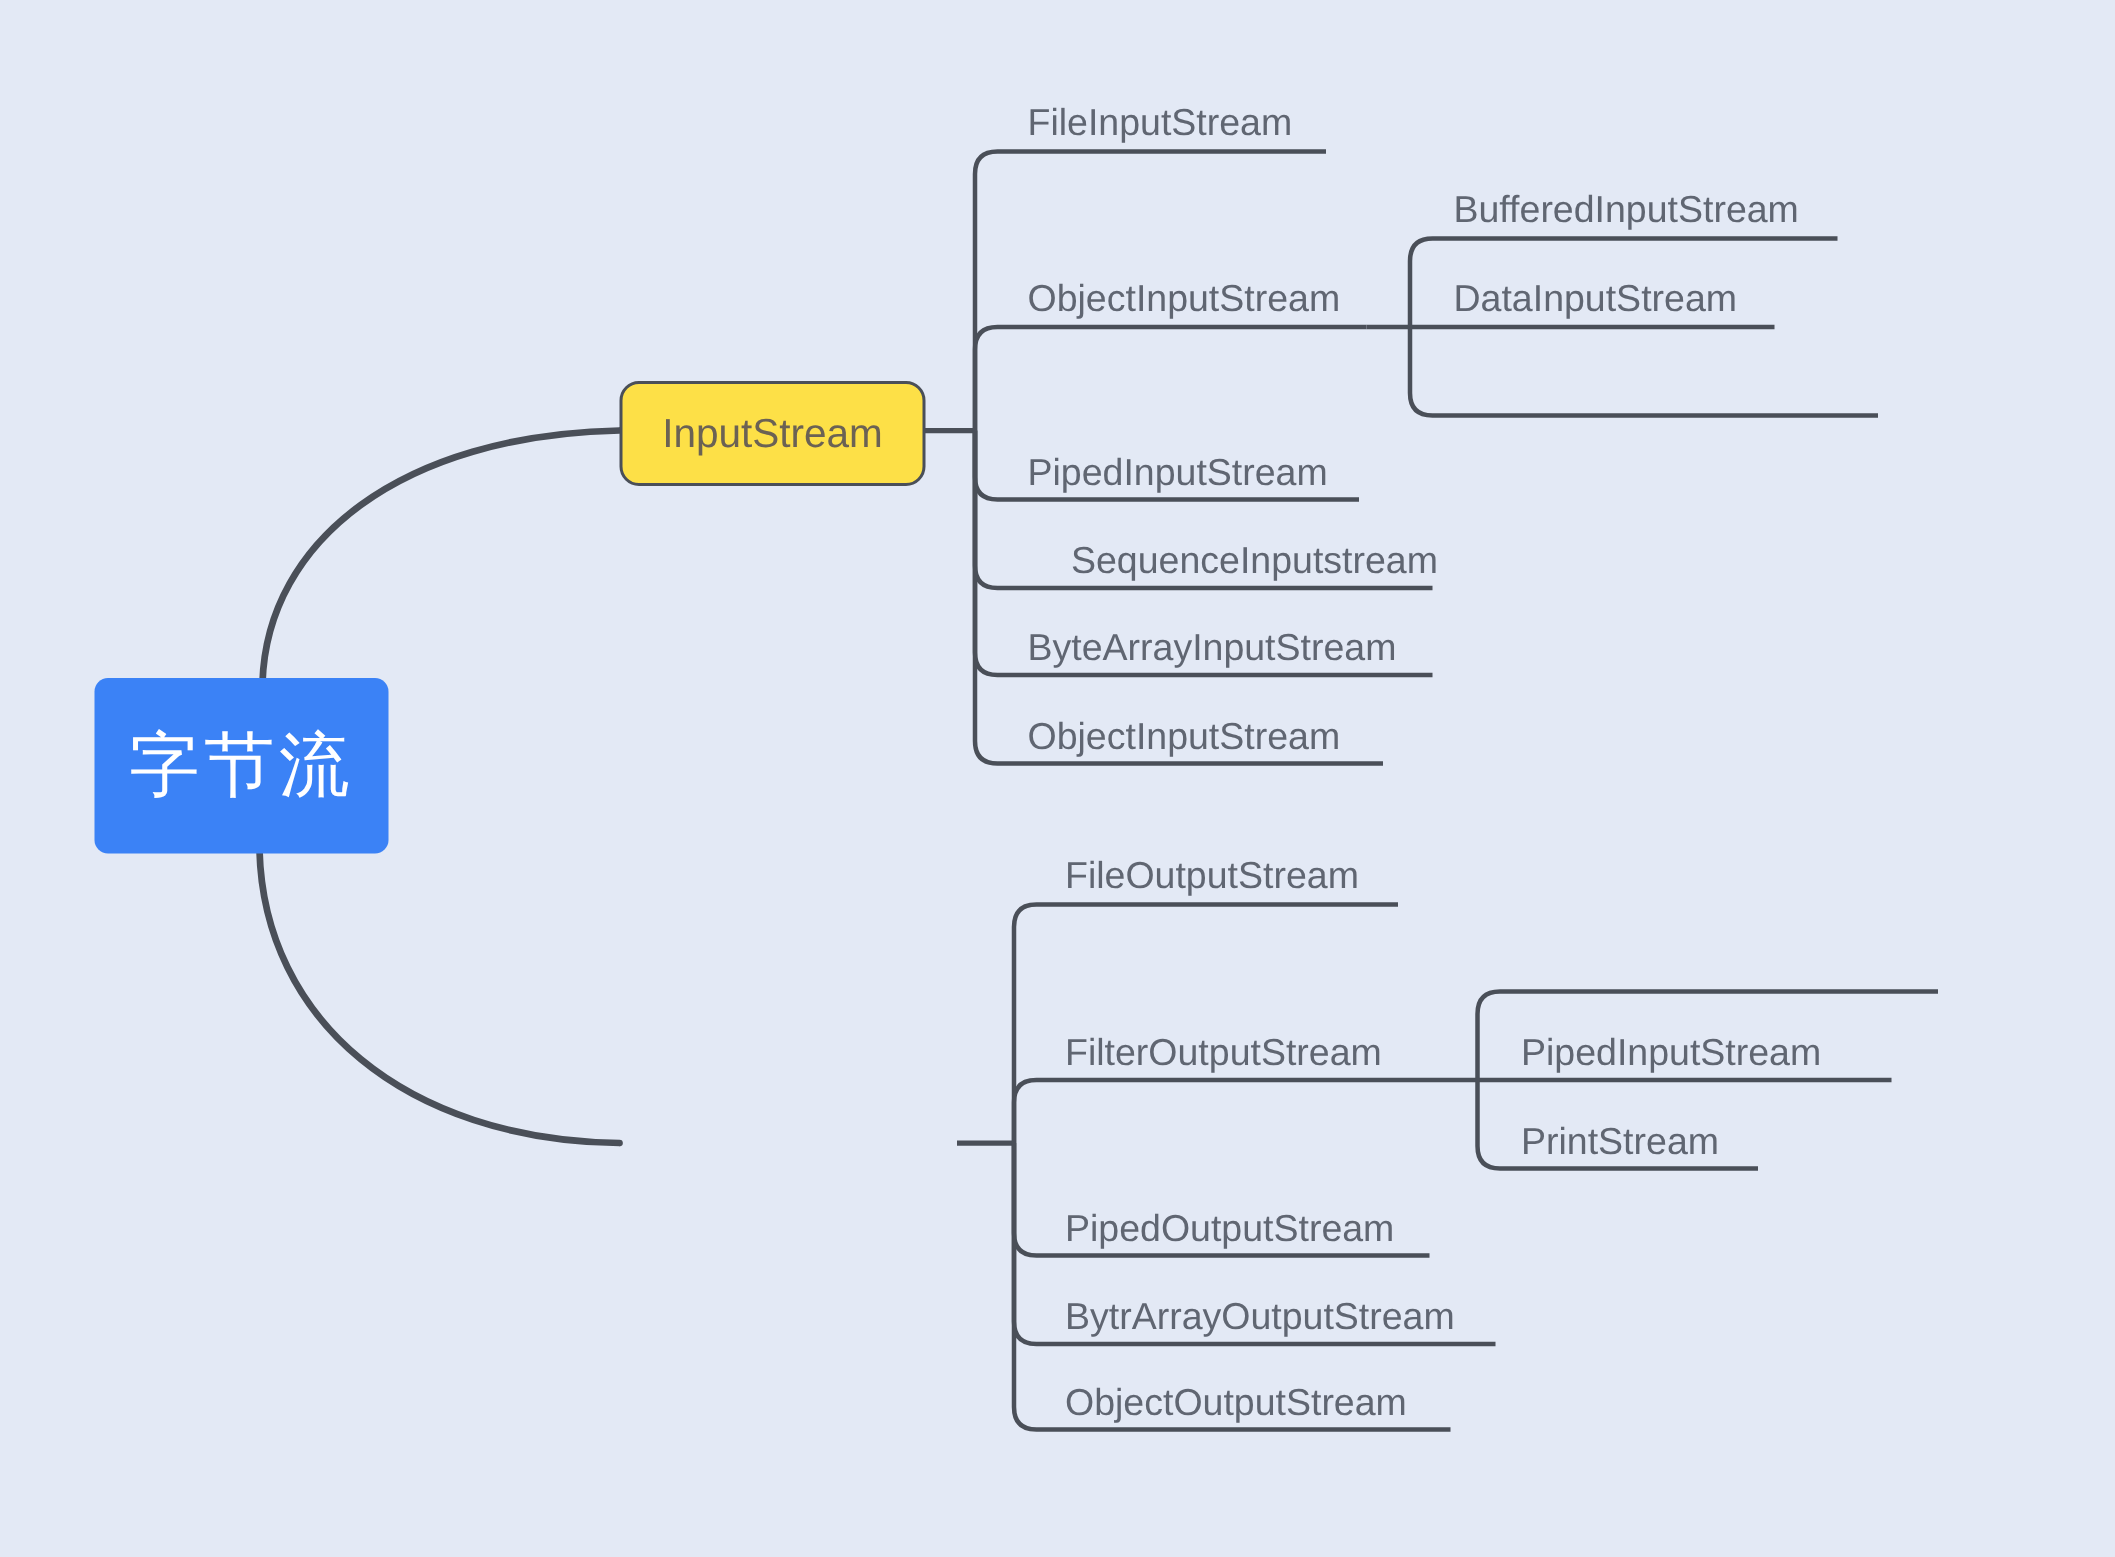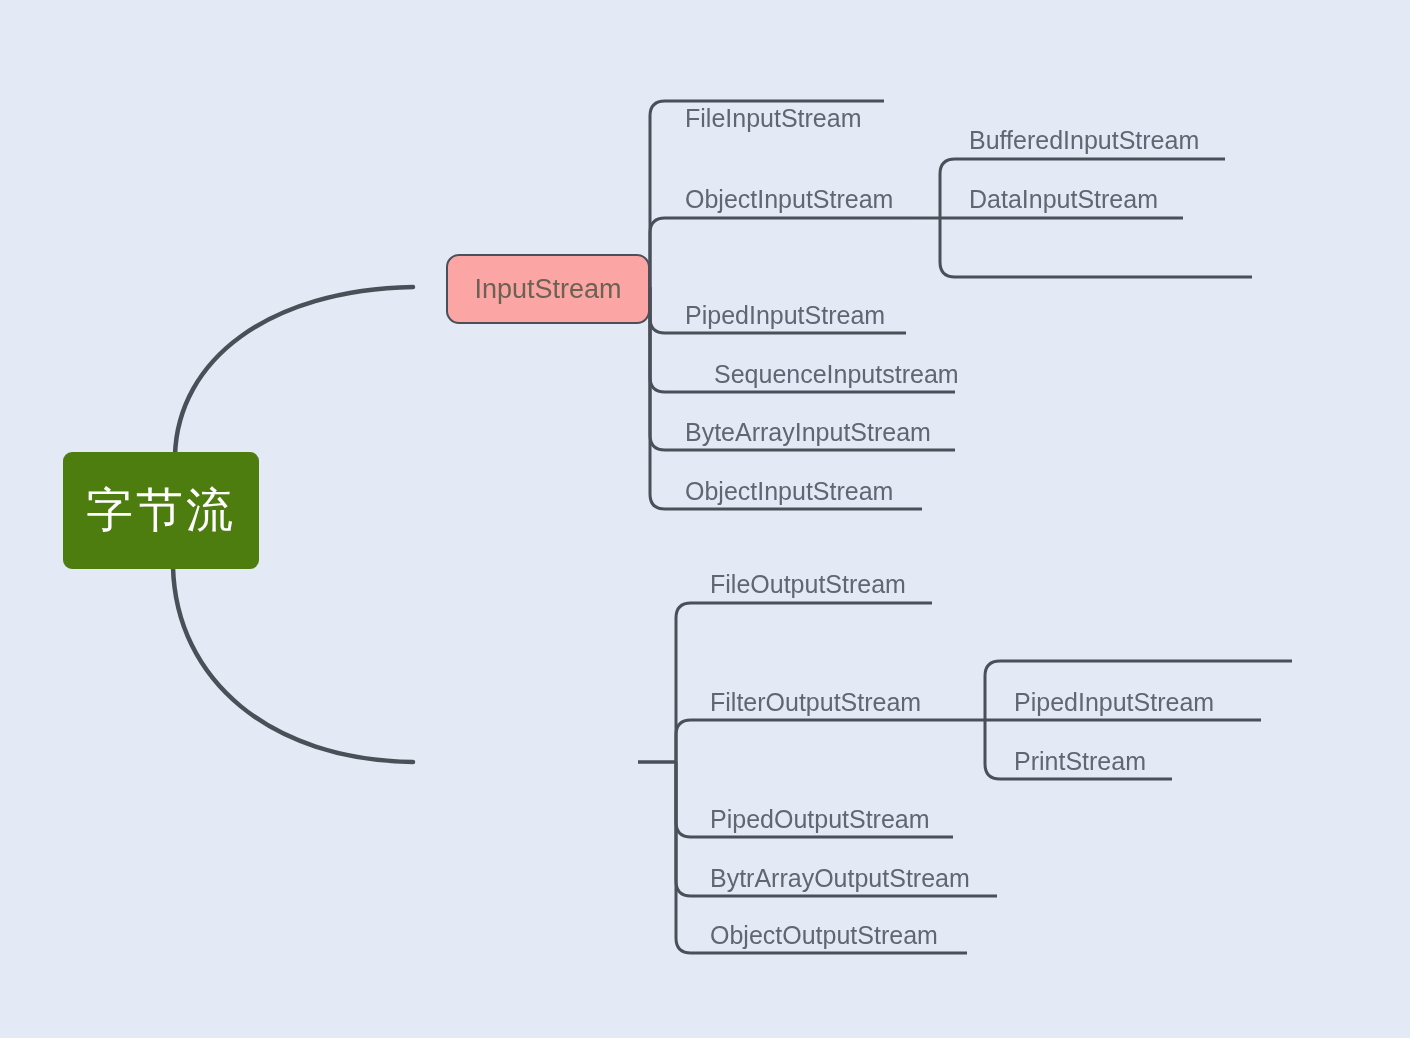--- a/index.html
+++ b/index.html
@@ -22,41 +22,40 @@
     width: 1410px;
     height: 1038px;
     pointer-events: none;
   }
   .root-node {
     position: absolute;
     left: 63px;
     top: 452px;
     width: 196px;
     height: 117px;
-    background: #4d7c0f;
+    background: #3b82f6;
     border-radius: 9px;
     display: flex;
     align-items: center;
     justify-content: center;
     color: #ffffff;
     font-size: 47px;
     letter-spacing: 3px;
     font-family: "DejaVu Sans", "Liberation Sans", sans-serif;
   }
   .branch-node {
     position: absolute;
-    background: #fca5a5;
+    background: #fde047;
     border: 2.5px solid #4a4f58;
     border-radius: 13px;
     display: flex;
     align-items: center;
     justify-content: center;
     color: #6b6254;
     font-size: 27px;
-    margin-left: 33px;
   }
   #node-inputstream {
     left: 413px;
     top: 254px;
     width: 200px;
     height: 66px;
   }
   #node-outputstream {
     left: 413px;
     top: 728px;
@@ -120,21 +119,21 @@
 
   <div class="root-node">
     <span>字节流</span>
   </div>
 
   <div class="branch-node" id="node-inputstream">
     <span>InputStream</span>
   </div>
 
 
-  <div class="leaf-label" style="left:685px; top:70px;margin-top:36px;">FileInputStream</div>
+  <div class="leaf-label" style="left:685px; top:70px;">FileInputStream</div>
   <div class="leaf-label" style="left:685px; top:187px;">ObjectInputStream</div>
   <div class="leaf-label" style="left:685px; top:303px;">PipedInputStream</div>
   <div class="leaf-label" style="left:685px; top:362px;margin-left:29px;">SequenceInputstream</div>
   <div class="leaf-label" style="left:685px; top:420px;">ByteArrayInputStream</div>
   <div class="leaf-label" style="left:685px; top:479px;">ObjectInputStream</div>
 
   <div class="leaf-label" style="left:969px; top:128px;">BufferedInputStream</div>
   <div class="leaf-label" style="left:969px; top:187px;">DataInputStream</div>
 
   <div class="leaf-label" style="left:710px; top:572px;">FileOutputStream</div>

